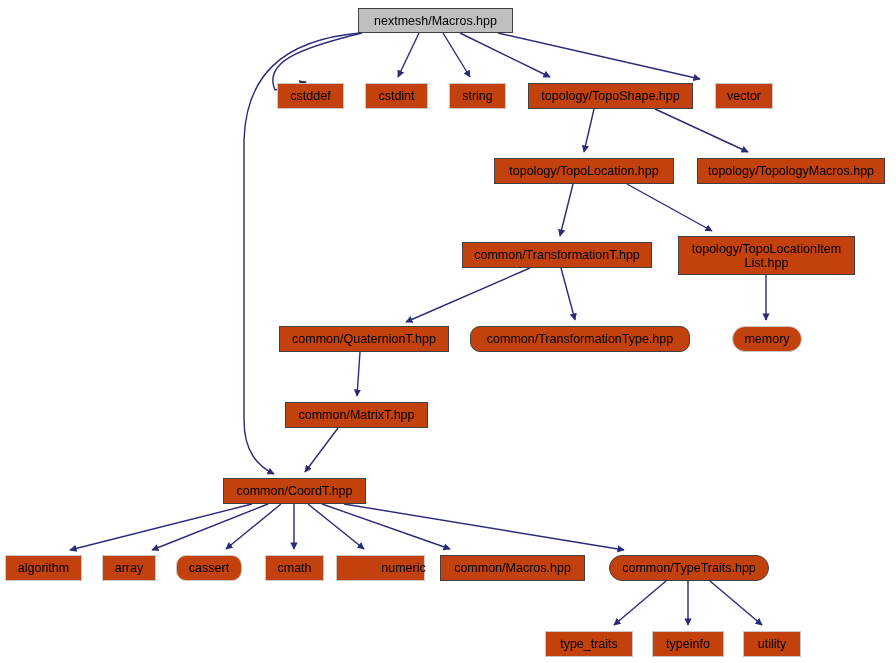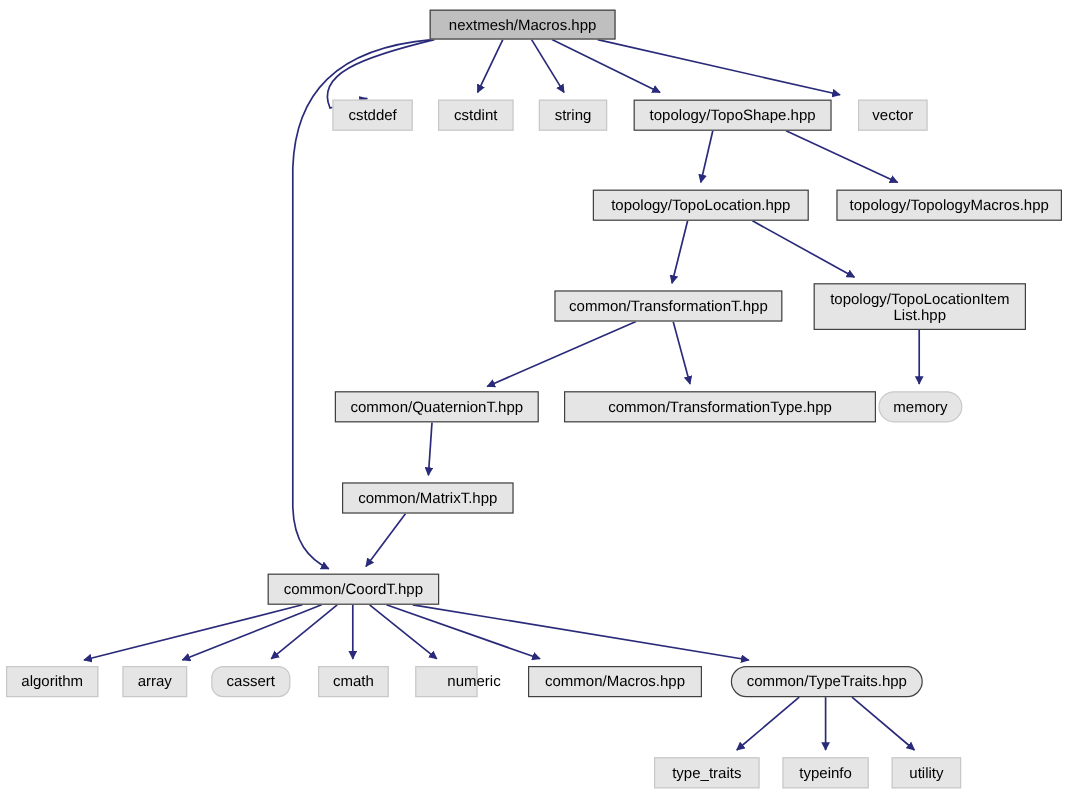--- a/index.html
+++ b/index.html
@@ -25,21 +25,21 @@
   .node {
     position: absolute;
     box-sizing: border-box;
     display: flex;
     align-items: center;
     justify-content: center;
     text-align: center;
     font-size: 12.5px;
     line-height: 14px;
     color: #000000;
-    background: #e5e5e5;
+    background: #c2410c;
     border: 1px solid #c8c8c8;
     white-space: pre;
     z-index: 3;
   }
   .node.bold {
     border: 1.6px solid #404040;
   }
   .node.root {
     border: 1.6px solid #404040;
     background: #bfbfbf;
@@ -93,28 +93,28 @@
       <div class="node " style="left: 365px; top: 83px; width: 63px; height: 26px;"><span>cstdint</span></div>
       <div class="node " style="left: 449px; top: 83px; width: 57px; height: 26px;"><span>string</span></div>
       <div class="node bold" style="left: 528px; top: 83px; width: 165px; height: 26px;"><span>topology/TopoShape.hpp</span></div>
       <div class="node " style="left: 715px; top: 83px; width: 58px; height: 26px;"><span>vector</span></div>
       <div class="node bold" style="left: 494px; top: 158px; width: 180px; height: 26px;"><span>topology/TopoLocation.hpp</span></div>
       <div class="node bold" style="left: 697px; top: 158px; width: 188px; height: 26px;"><span>topology/TopologyMacros.hpp</span></div>
       <div class="node bold" style="left: 462px; top: 242px; width: 190px; height: 26px; justify-content: center;"><span>common/TransformationT.hpp</span></div>
       <div class="node bold" style="left: 678px; top: 236px; width: 177px; height: 39px;"><span>topology/TopoLocationItem
 List.hpp</span></div>
       <div class="node bold" style="left: 279px; top: 326px; width: 170px; height: 26px;"><span>common/QuaternionT.hpp</span></div>
-      <div class="node bold" style="left: 470px; top: 326px; width: 260px; height: 26px;"><span>common/TransformationType.hpp</span></div>
+      <div class="node bold" style="left: 470px; top: 326px; width: 220px; height: 26px; border-radius: 10px;"><span>common/TransformationType.hpp</span></div>
       <div class="node " style="left: 732px; top: 326px; width: 70px; height: 26px; border-radius: 13px;"><span>memory</span></div>
       <div class="node bold" style="left: 285px; top: 402px; width: 143px; height: 26px;"><span>common/MatrixT.hpp</span></div>
       <div class="node bold" style="left: 223px; top: 478px; width: 143px; height: 26px;"><span>common/CoordT.hpp</span></div>
       <div class="node " style="left: 5px; top: 555px; width: 77px; height: 26px;"><span>algorithm</span></div>
       <div class="node " style="left: 102px; top: 555px; width: 54px; height: 26px;"><span>array</span></div>
       <div class="node " style="left: 176px; top: 555px; width: 66px; height: 26px; border-radius: 10px;"><span>cassert</span></div>
       <div class="node " style="left: 265px; top: 555px; width: 59px; height: 26px;"><span>cmath</span></div>
-      <div class="node " style="left: 346px; top: 555px; width: 52px; height: 26px; padding-left: 46px;"><span>numeric</span></div>
+      <div class="node " style="left: 336px; top: 555px; width: 89px; height: 26px; padding-left: 46px;"><span>numeric</span></div>
       <div class="node bold" style="left: 440px; top: 555px; width: 145px; height: 26px; text-align: center;"><span>common/Macros.hpp</span></div>
       <div class="node bold" style="left: 609px; top: 555px; width: 160px; height: 26px; border-radius: 13px;"><span>common/TypeTraits.hpp</span></div>
       <div class="node " style="left: 545px; top: 631px; width: 88px; height: 26px;"><span>type_traits</span></div>
       <div class="node " style="left: 652px; top: 631px; width: 72px; height: 26px;"><span>typeinfo</span></div>
       <div class="node " style="left: 743px; top: 631px; width: 58px; height: 26px;"><span>utility</span></div>
     </div>
 </div>
 
 </body></html>

